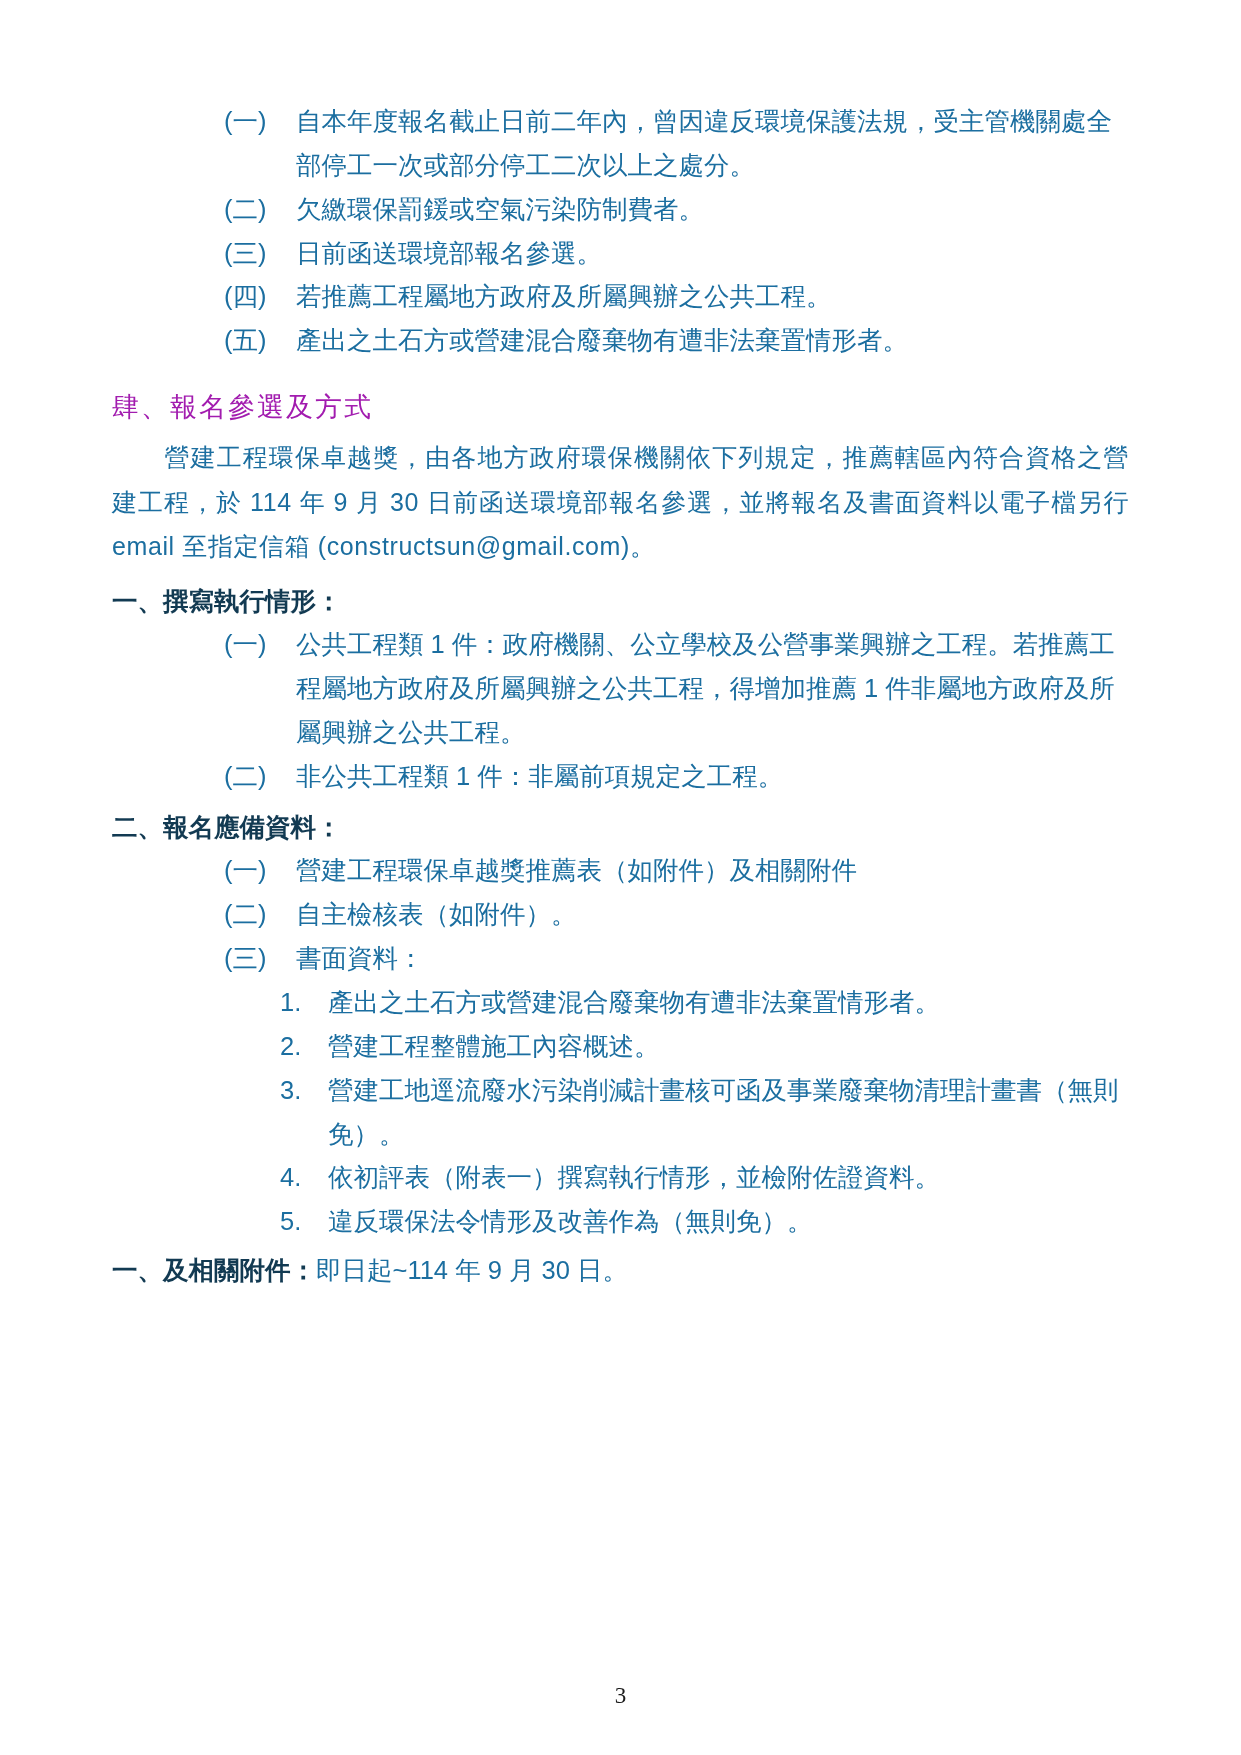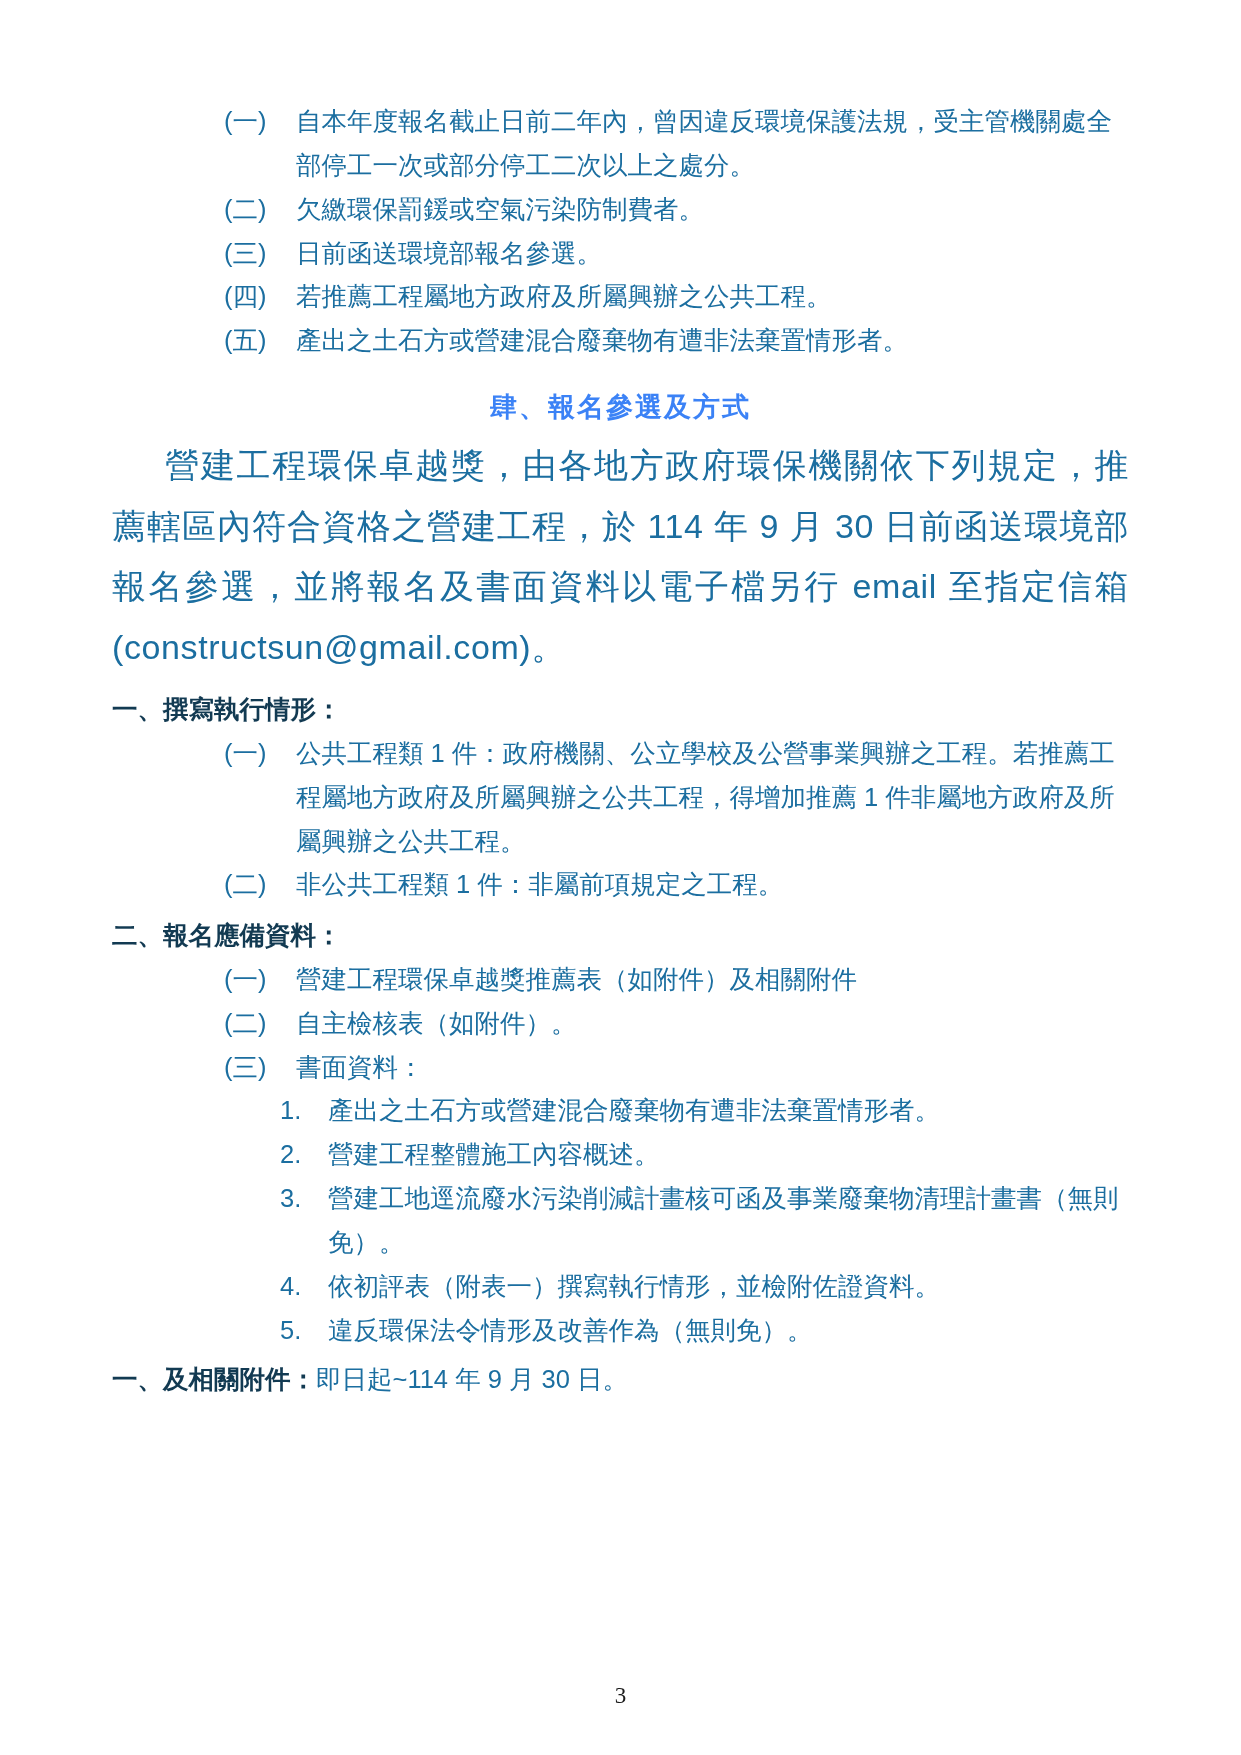--- a/index.html
+++ b/index.html
@@ -63,32 +63,31 @@
   .lvl3 {
     margin-left: 168px;
   }
   .lvl3 .marker {
     width: 48px;
   }
 
   
   .section-head {
     font-size: 27px;
-    font-weight: bold;
-    color: #3b82f6;
+    font-weight: normal;
+    color: #a21caf;
     letter-spacing: 2px;
     margin: 26px 0 10px 0;
-    text-align: center;
   }
 
   
   .body-para {
     text-align: justify;
     text-justify: inter-ideograph;
-    font-size: 34px;
+    font-size: 25px;
     line-height: 1.78;
     color: #1b6ea0;
     margin: 4px 0 10px 0;
   }
   .body-para .indent {
     display: inline-block;
     width: 52px;
   }
   .spread {
     letter-spacing: 0.6px;

